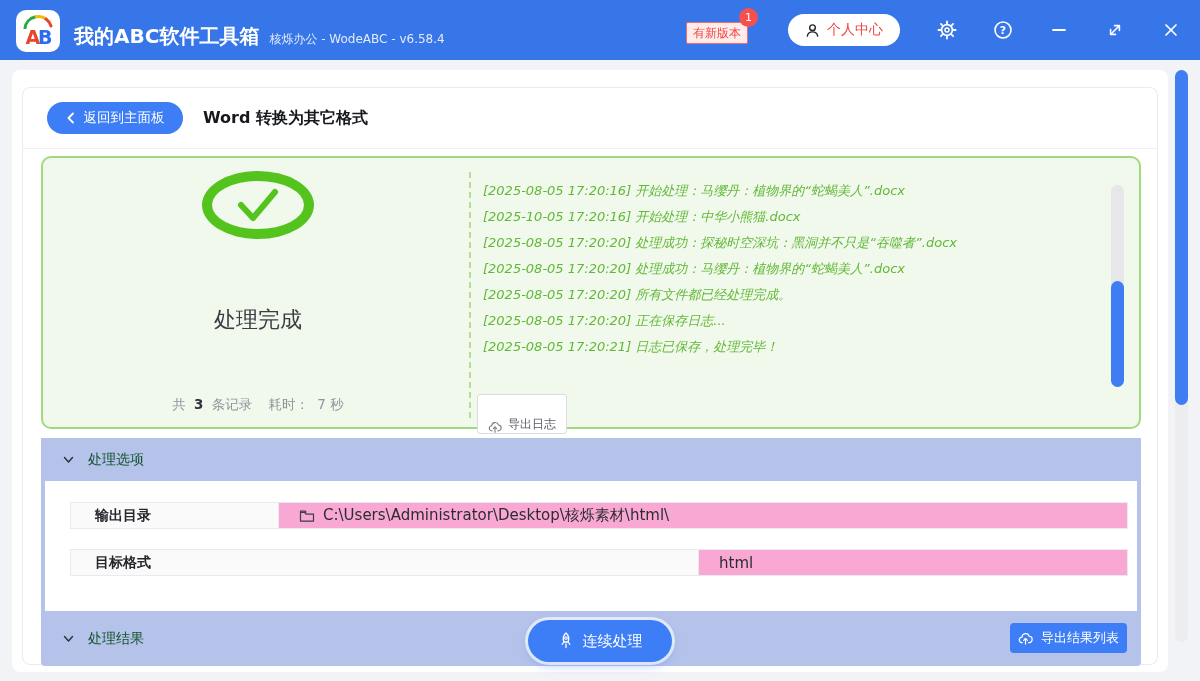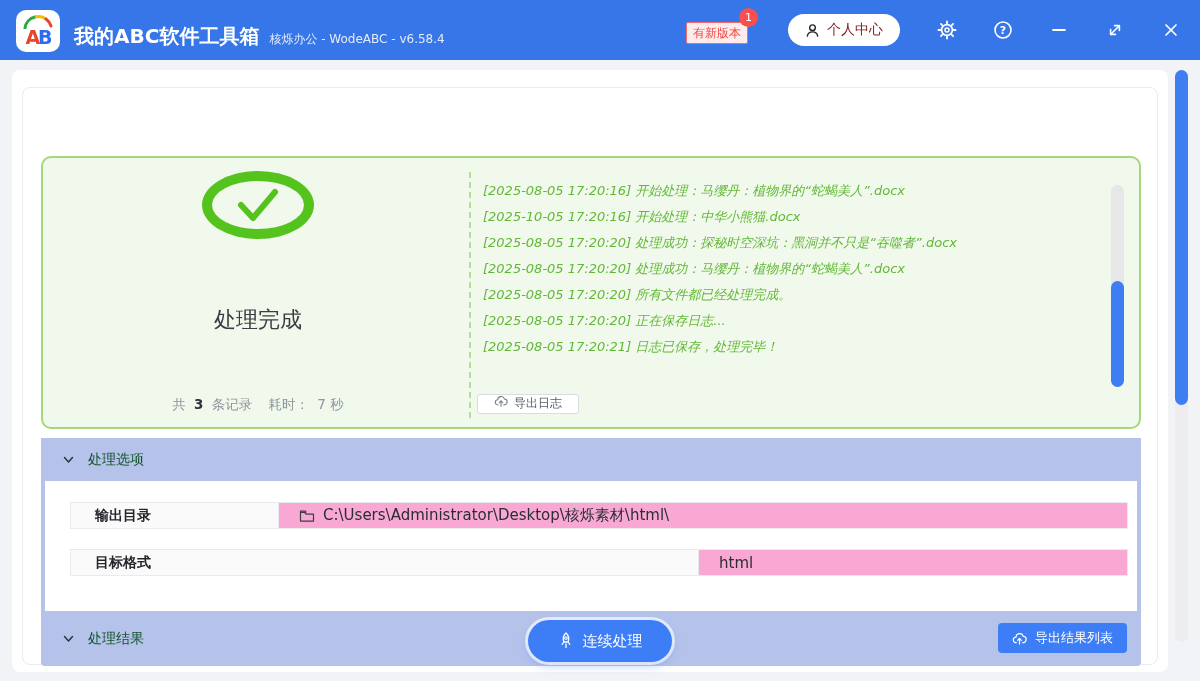--- a/index.html
+++ b/index.html
@@ -16,21 +16,21 @@
   .logo svg { position:absolute; left:6px; top:5px; }
   .tb-title { position:absolute; left:74px; top:0; height:72px; display:flex; align-items:center; gap:10px; }
   .app-title { color:#fff; font-size:20px; font-weight:bold; }
   .app-sub { color:#e3ebfb; font-size:12px; margin-top:6px; }
   .upd-badge { position:absolute; left:686px; top:22px; width:62px; height:22px; background:#fdeceb;
                border:1px solid #f56c6c; border-radius:2px; color:#f0483f; font-size:12px;
                display:flex; align-items:center; justify-content:center; cursor:pointer; }
   .upd-dot { position:absolute; left:739px; top:8px; width:19px; height:19px; border-radius:50%;
              background:#f5504e; color:#fff; font-size:11px; display:flex; align-items:center; justify-content:center; }
   .user-pill { position:absolute; left:788px; top:14px; width:112px; height:32px; background:#fff; border-radius:16px;
-               display:flex; align-items:center; justify-content:center; gap:7px; color:#7f1d1d; font-size:14px; cursor:pointer; }
+               display:flex; align-items:center; justify-content:center; gap:7px; color:#ef4444; font-size:14px; cursor:pointer; }
   .tb-icon { position:absolute; top:19px; width:22px; height:22px; display:flex; align-items:center; justify-content:center; cursor:pointer; }
 
   
   .panel { position:absolute; left:12px; top:70px; width:1156px; height:602px; background:#fff; border-radius:8px; }
   .card { position:absolute; left:10px; top:17px; width:1136px; height:578px; border:1px solid #e9ebf1; border-radius:8px; background:#fff; }
   .card-header { position:absolute; left:0; top:0; width:100%; height:61px; border-bottom:1px solid #eef0f4;
                  display:flex; align-items:center; padding-left:24px; gap:20px; }
   .back-btn { width:136px; height:32px; border:none; background:#3d7ef7; color:#fff; border-radius:16px; font-size:13.5px;
               display:flex; align-items:center; justify-content:center; gap:8px; cursor:pointer; font-family:inherit; }
   .page-title { font-size:16px; font-weight:bold; color:#16181d; }
@@ -43,23 +43,23 @@
           display:flex; align-items:center; justify-content:center; }
   .status-title { margin-top:18px; font-size:22px; color:#3b3d42; }
   .stat-line { margin-top:13px; font-size:13.5px; color:#8f949c; }
   .stat-line span { padding:0 2px; }
   .n-dark { color:#303238; font-weight:bold; }
   .n-green { color:#52bd1d; font-weight:bold; }
   .n-red { color:#f24b4b; font-weight:bold; }
   .log-divider { position:absolute; left:426px; top:14px; height:246px; border-left:2px dashed #b7dd9a; }
   .logs { position:absolute; left:440px; top:20px; right:60px;font-style:italic; }
   .log-line { height:26px; line-height:26px; font-size:13px; color:#62b836; white-space:nowrap; overflow:hidden; }
-  .export-log { position:absolute; left:434px; top:236px; height:20px; padding:0 16px; background:#fff;
+  .export-log { position:absolute; left:434px; top:236px; height:40px; padding:0 10px; background:#fff;
                 border:1px solid #d9dce3; border-radius:3px; color:#5a5e66; font-size:12px;
-                display:flex; align-items:flex-start; gap:6px; cursor:pointer; font-family:inherit; }
+                display:flex; align-items:flex-end; gap:6px; cursor:pointer; font-family:inherit; }
   .inner-sb { position:absolute; left:1068px; top:27px; width:13px; height:202px; background:#e7e7e9; border-radius:7px; }
   .inner-sb .thumb { position:absolute; bottom:0; left:0; width:13px; height:106px; background:#3f7ef2; border-radius:7px; }
 
   
   .sec-header { position:absolute; left:18px; width:1100px; background:#b5c3ea; display:flex; align-items:center;
                 padding-left:22px; gap:14px; cursor:pointer; }
   .sec-header.options { top:350px; height:43px; }
   .sec-header.results { top:523px; height:55px; border-radius:0 0 4px 4px; }
   .sec-title { font-size:14px; color:#14532d; }
 
@@ -68,21 +68,21 @@
                   border-left:4px solid #b5c3ea; border-right:4px solid #b5c3ea; }
   .opt-row { position:absolute; left:25px; width:1058px; height:27px; border:1px solid #e8eaf0; border-radius:0;
              display:flex; align-items:stretch; background:#f9a8d4; }
   .opt-row.r1 { top:21px; } .opt-row.r2 { top:68px; }
   .opt-label { background:#fafafa; border-right:1px solid #e8eaf0; display:flex; align-items:center;
                padding-left:24px; font-size:14px; font-weight:bold; color:#24262b; }
   .r1 .opt-label { width:208px; } .r2 .opt-label { width:628px; }
   .opt-value { flex:1; display:flex; align-items:center; gap:8px; padding-left:20px; font-size:15px; color:#2b2d33; cursor:pointer; }
 
   
-  .export-results { position:absolute; right:14px; top:12px; height:30px; padding:0 14px; background:#3d7ef7; border:none;
+  .export-results { position:absolute; right:14px; top:12px; height:30px; padding:0 8px; background:#3d7ef7; border:none;
                     border-radius:4px; color:#fff; font-size:13px; display:flex; align-items:center; gap:8px; cursor:pointer; font-family:inherit; }
   .continue-btn { position:absolute; left:528px; top:620px; width:144px; height:42px; background:#3d7ef7; border:none;
                   border-radius:21px; color:#fff; font-size:15px; display:flex; align-items:center; justify-content:center;
                   gap:9px; cursor:pointer; font-family:inherit;
                   box-shadow:0 0 0 3px rgba(255,255,255,.65), 0 4px 10px rgba(61,126,247,.35); }
 
   
   .page-sb { position:absolute; left:1175px; top:70px; width:13px; height:572px; background:#ededef; border-radius:7px; }
   .page-sb .thumb { position:absolute; top:0; left:0; width:13px; height:335px; background:#3f7ef2; border-radius:7px; }
 </style>
@@ -158,20 +158,29 @@
           <line x1="4" y1="4" x2="14" y2="14"></line>
             <line x1="14" y1="4" x2="4" y2="14"></line>
         </g>
       </svg>
     </div>
   </div>
 
   <div class="panel">
     <div class="card">
 
+      <div class="card-header">
+        <button class="back-btn">
+          <svg width="10" height="12" viewBox="0 0 10 12">
+            <polyline points="7,1.5 2.5,6 7,10.5" fill="none" stroke="#fff" stroke-width="1.8" stroke-linecap="round" stroke-linejoin="round"></polyline>
+          </svg>
+          <span>返回到主面板</span>
+        </button>
+        <span class="page-title">Word 转换为其它格式</span>
+      </div>
 
       <div class="green-panel">
         <div class="status-col">
           <div class="ring">
             <svg width="58" height="48" viewBox="0 0 58 48">
               <polyline points="12,24 24,37 46,11" fill="none" stroke="#54c31d" stroke-width="6" stroke-linecap="round" stroke-linejoin="round"></polyline>
             </svg>
           </div>
           <div class="status-title">处理完成</div>
           <div class="stat-line">

